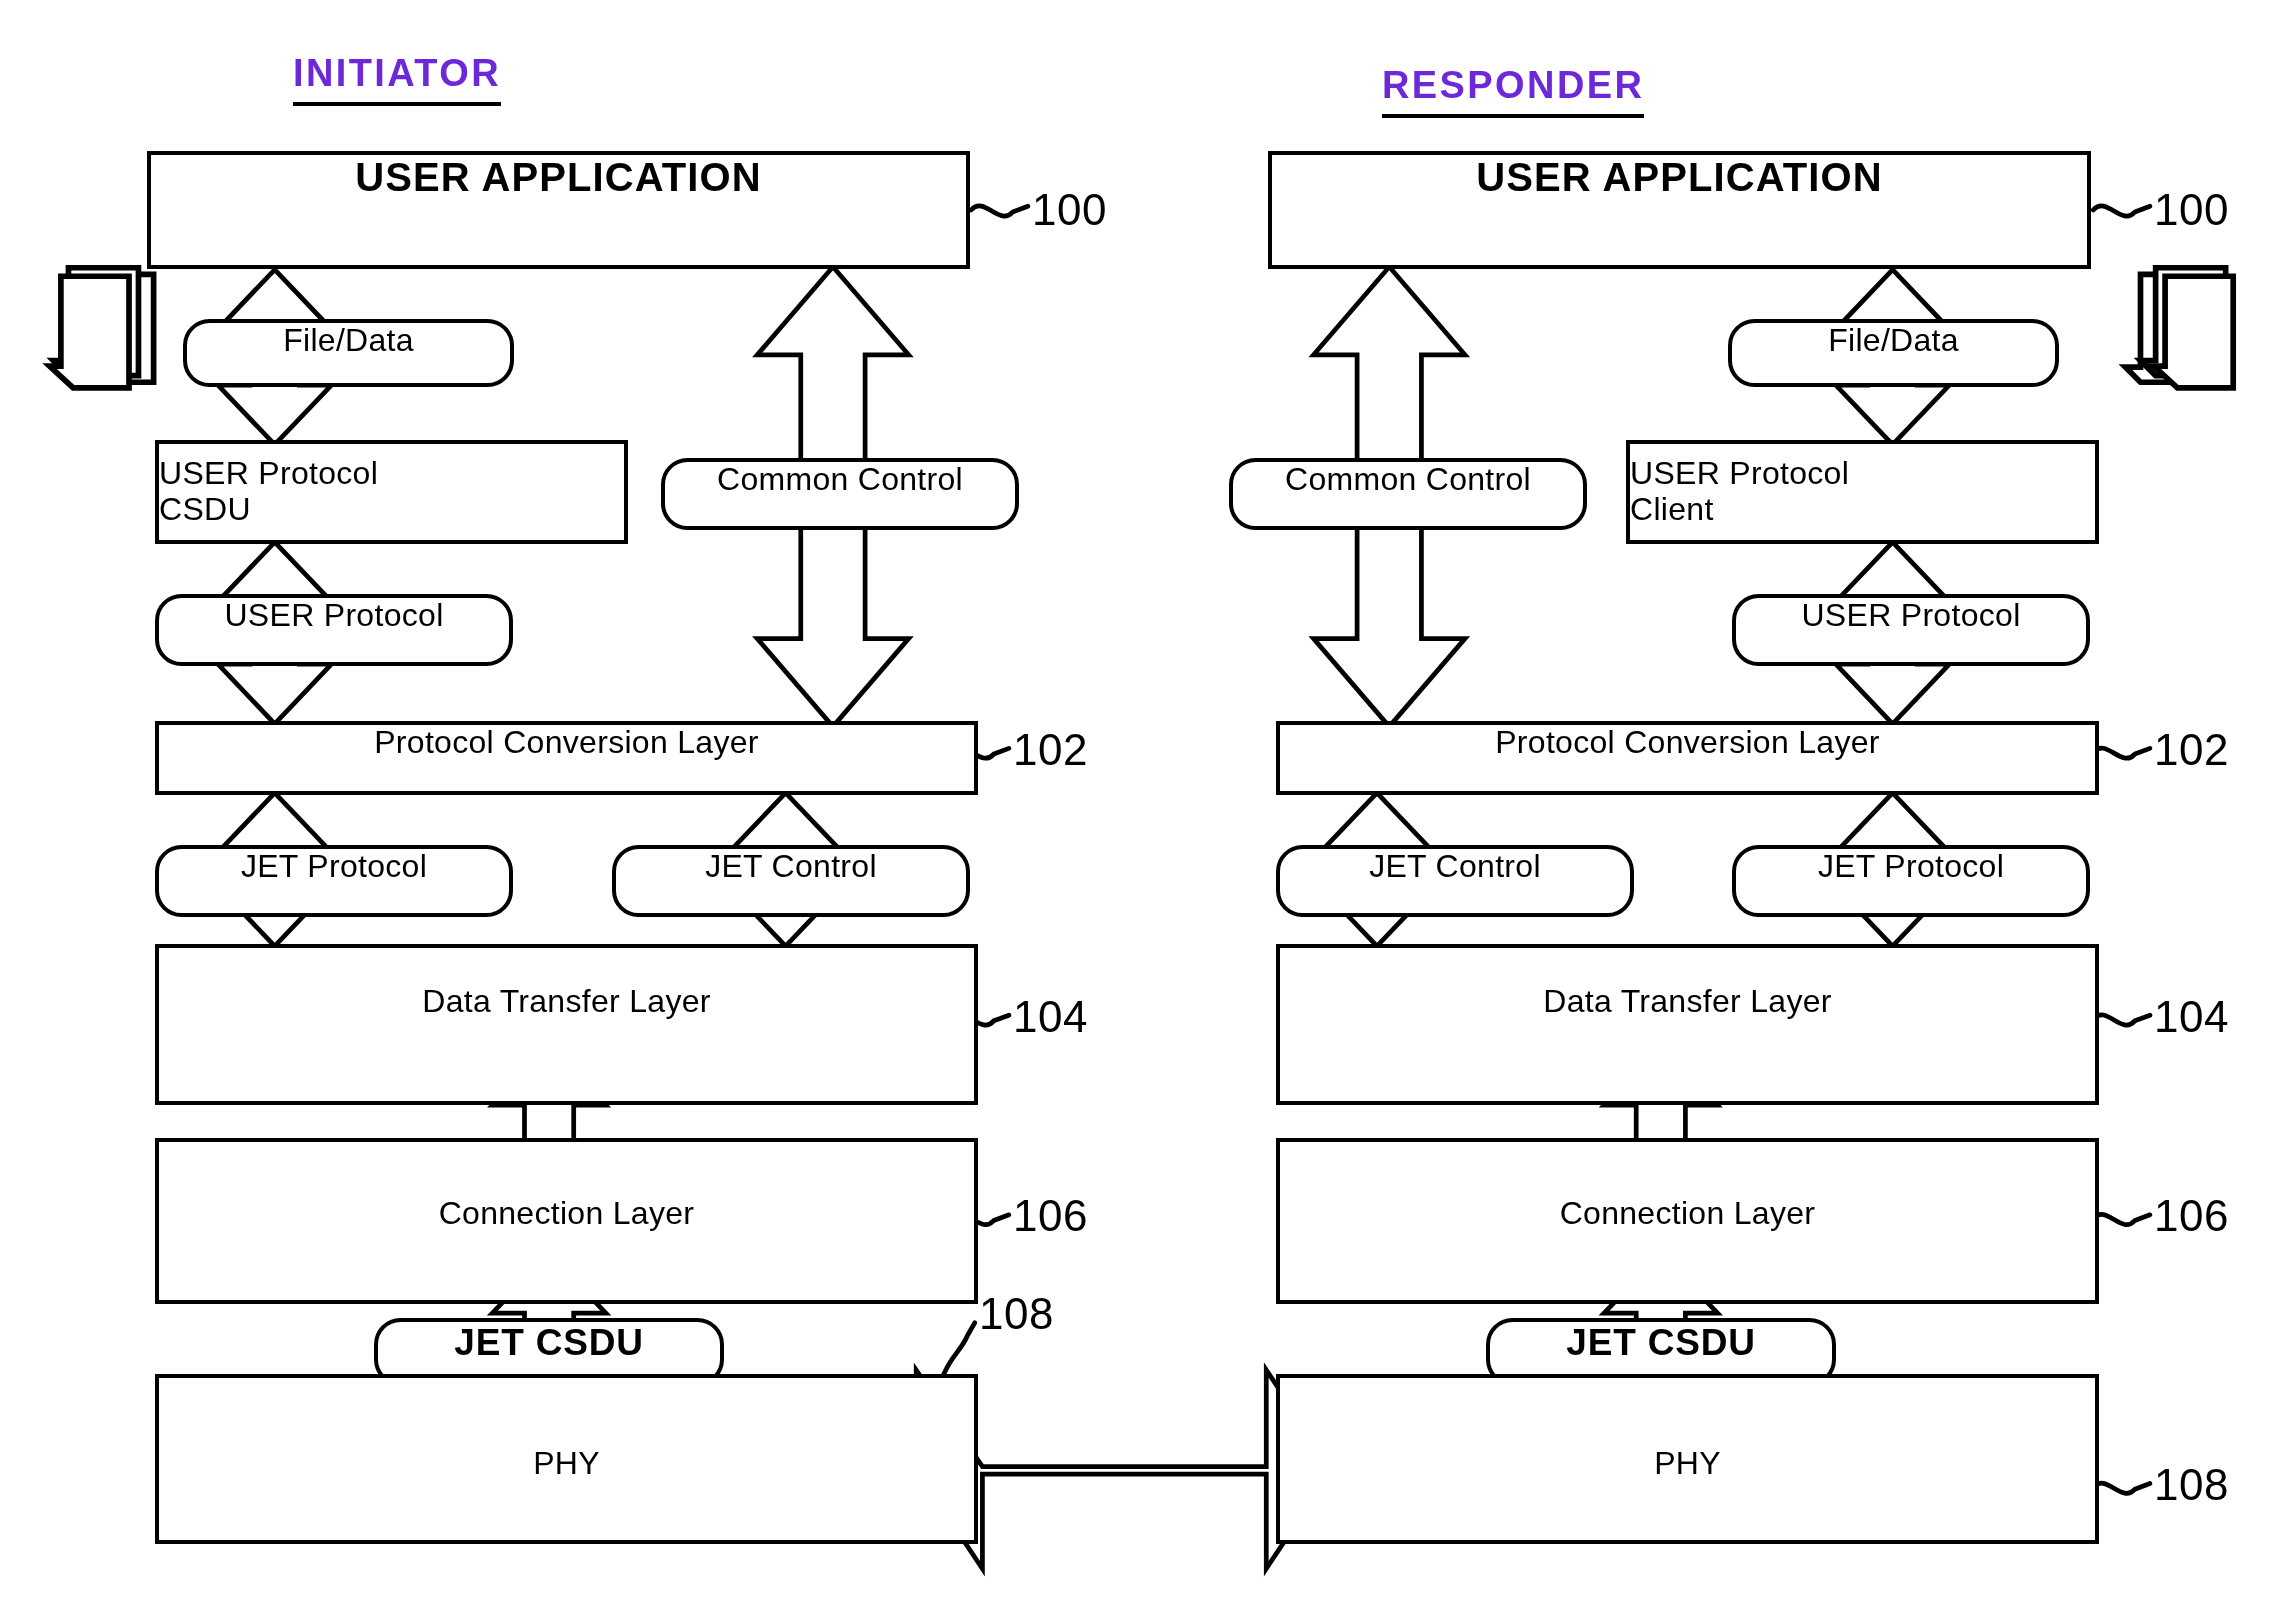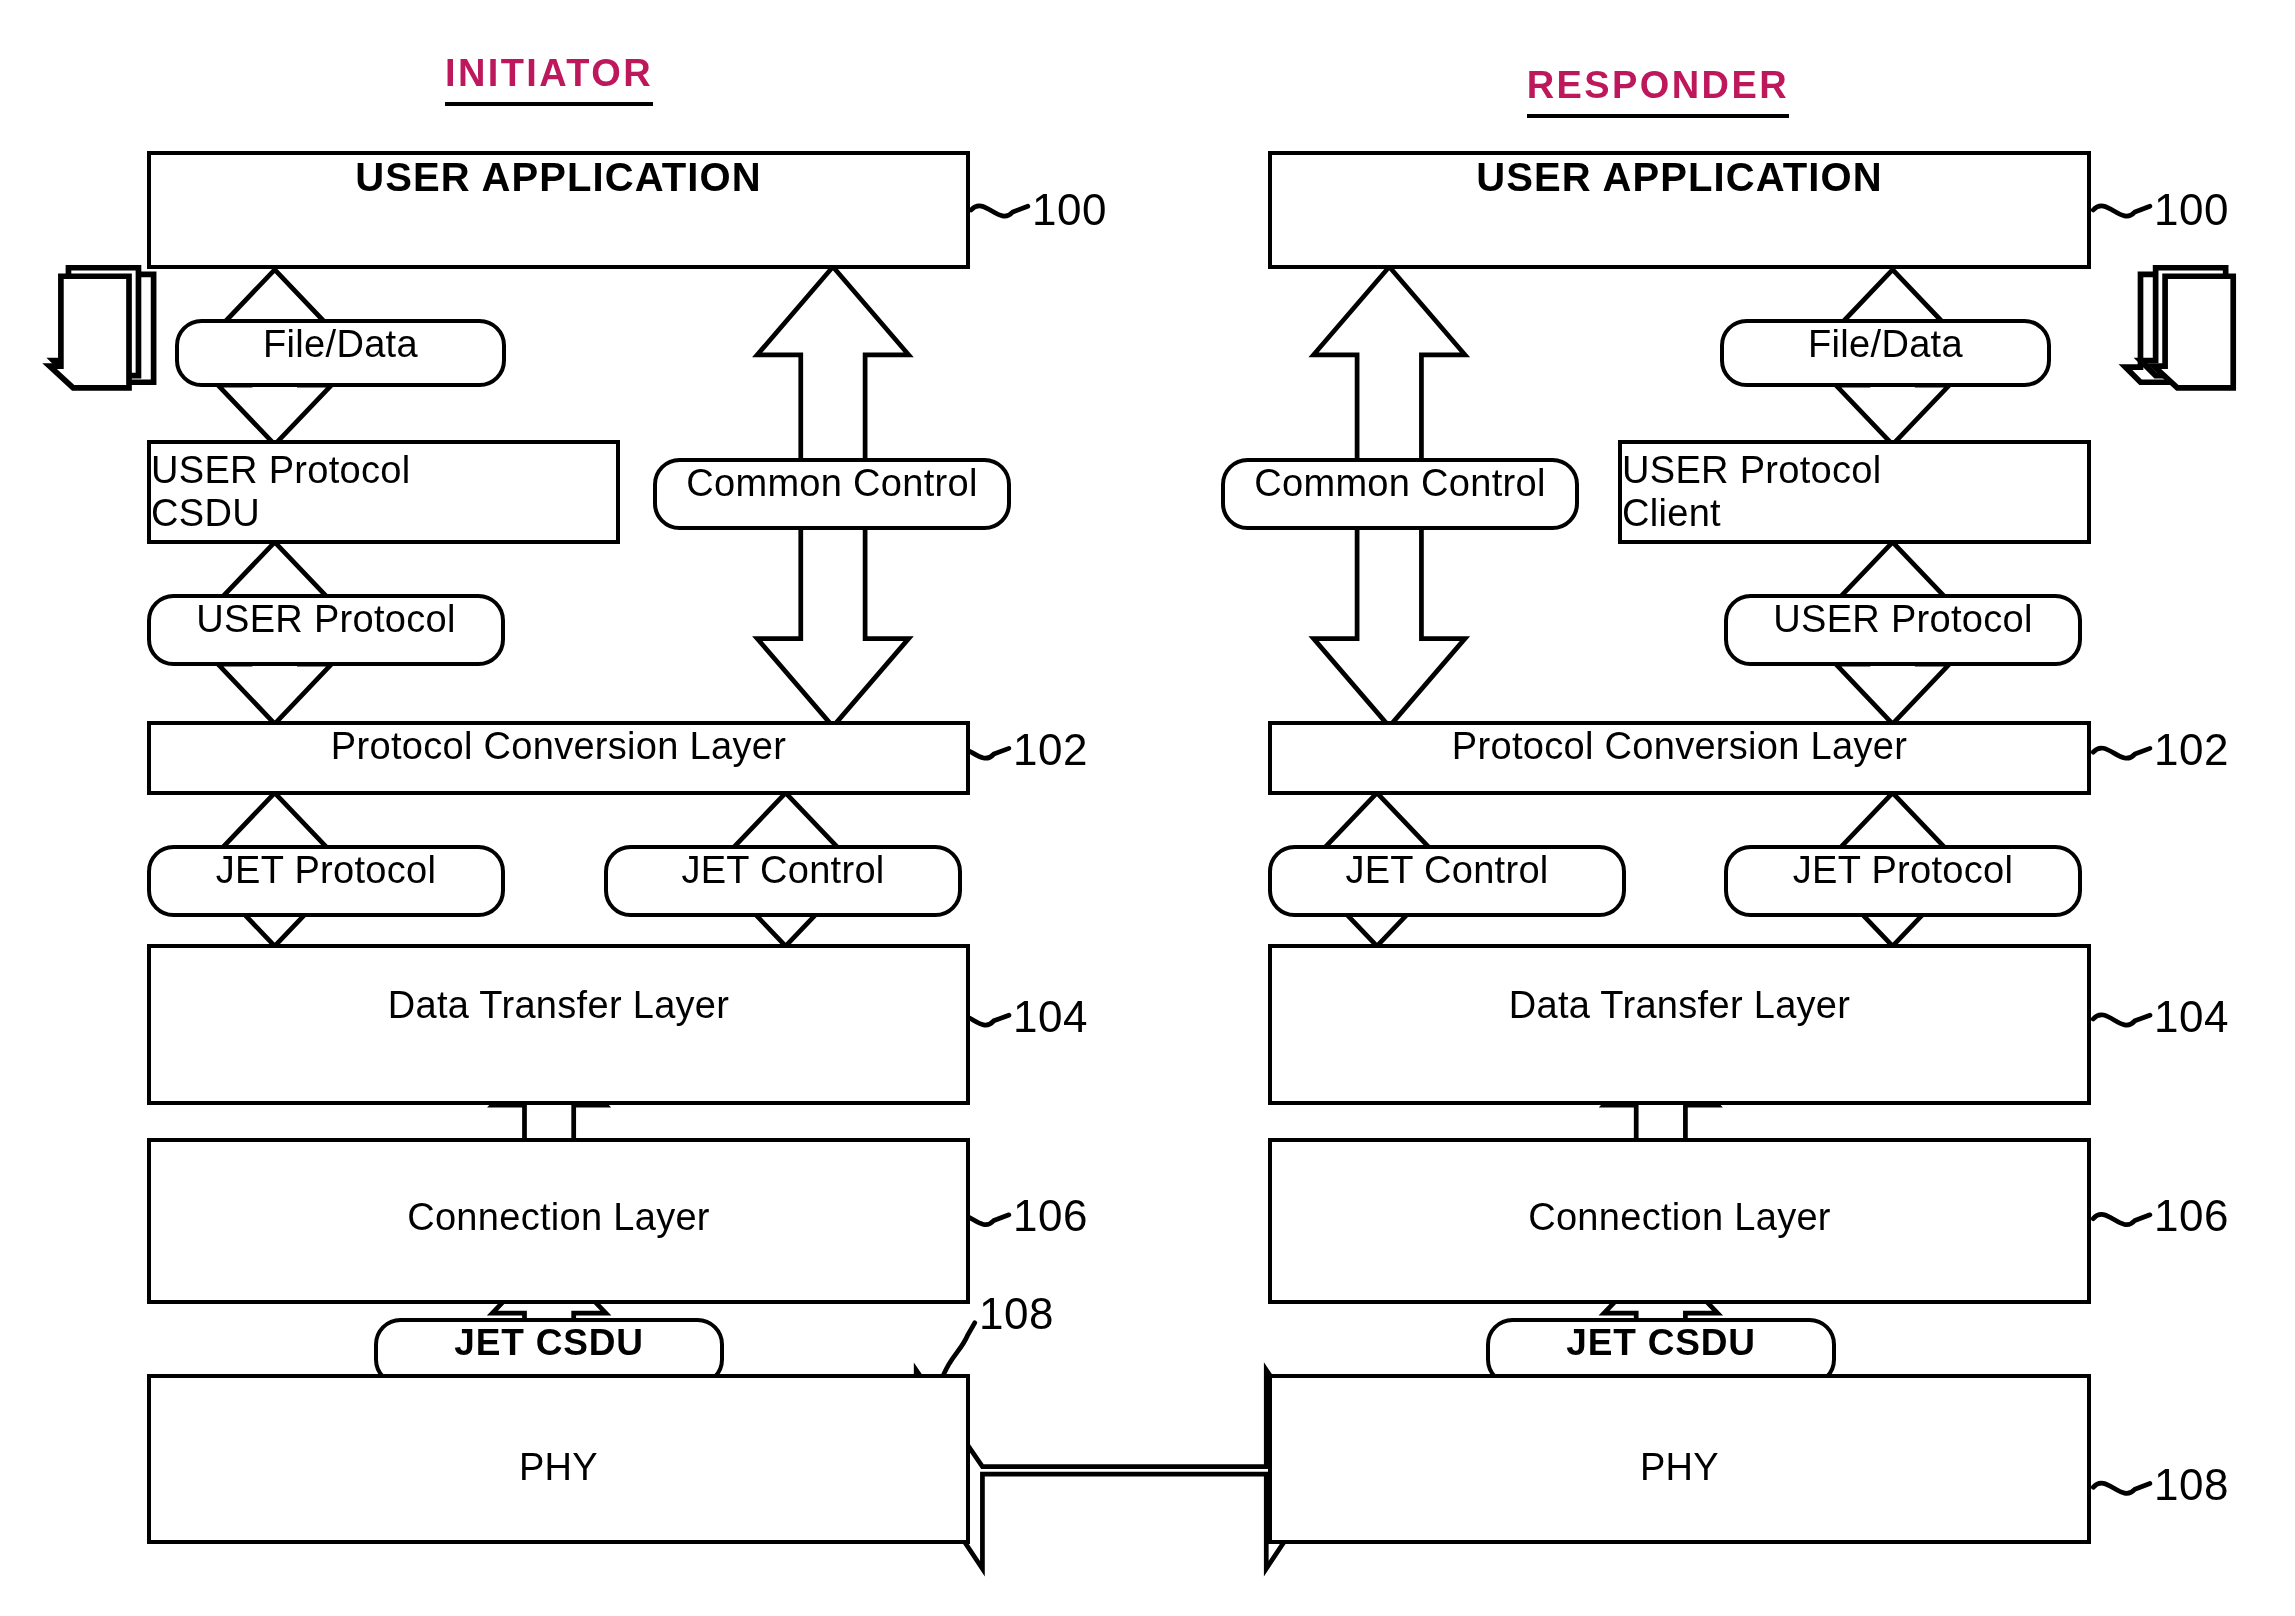--- a/index.html
+++ b/index.html
@@ -6,24 +6,24 @@
   body{width:2296px;height:1616px;position:relative;overflow:hidden;
        font-family:"Liberation Sans", sans-serif; color:#000;}
   #stage{position:absolute;left:0;top:0;width:2296px;height:1616px;}
   svg.layer{position:absolute;left:0;top:0;width:2296px;height:1616px;}
   .node{position:absolute;box-sizing:border-box;display:flex;align-items:flex-start;
         justify-content:center;text-align:center;background:#fff;
         border:4.7px solid #000;color:#000;line-height:1.12;}
   .node.rounded{border-radius:26.5px;border-width:4.7px;}
   .lbl{position:absolute;font-size:44px;letter-spacing:0.5px;color:#000000;}
   .hdr{position:absolute;font-size:38px;font-weight:700;letter-spacing:2.4px;
-       text-align:right;color:#be185d;}
+       text-align:left;color:#6d28d9;}
   .hdr .ul{display:inline-block;border-bottom:4.7px solid #000;padding-bottom:6.6px;}
   .t-big{font-size:40px;font-weight:700;letter-spacing:1.1px;}
-  .t-med{font-size:38px;letter-spacing:0.3px;}
+  .t-med{font-size:32px;letter-spacing:0.3px;margin-left:8px;}
   .t-bold{font-size:37px;font-weight:700;letter-spacing:0.8px;margin-top:11px;}
 </style>
 </head>
 <body>
 
 <div id="stage">
 
   <svg class="layer" viewBox="0 0 2426 1708">
     <g fill="#ffffff" stroke="#000000" stroke-width="5" stroke-linejoin="miter">
 

